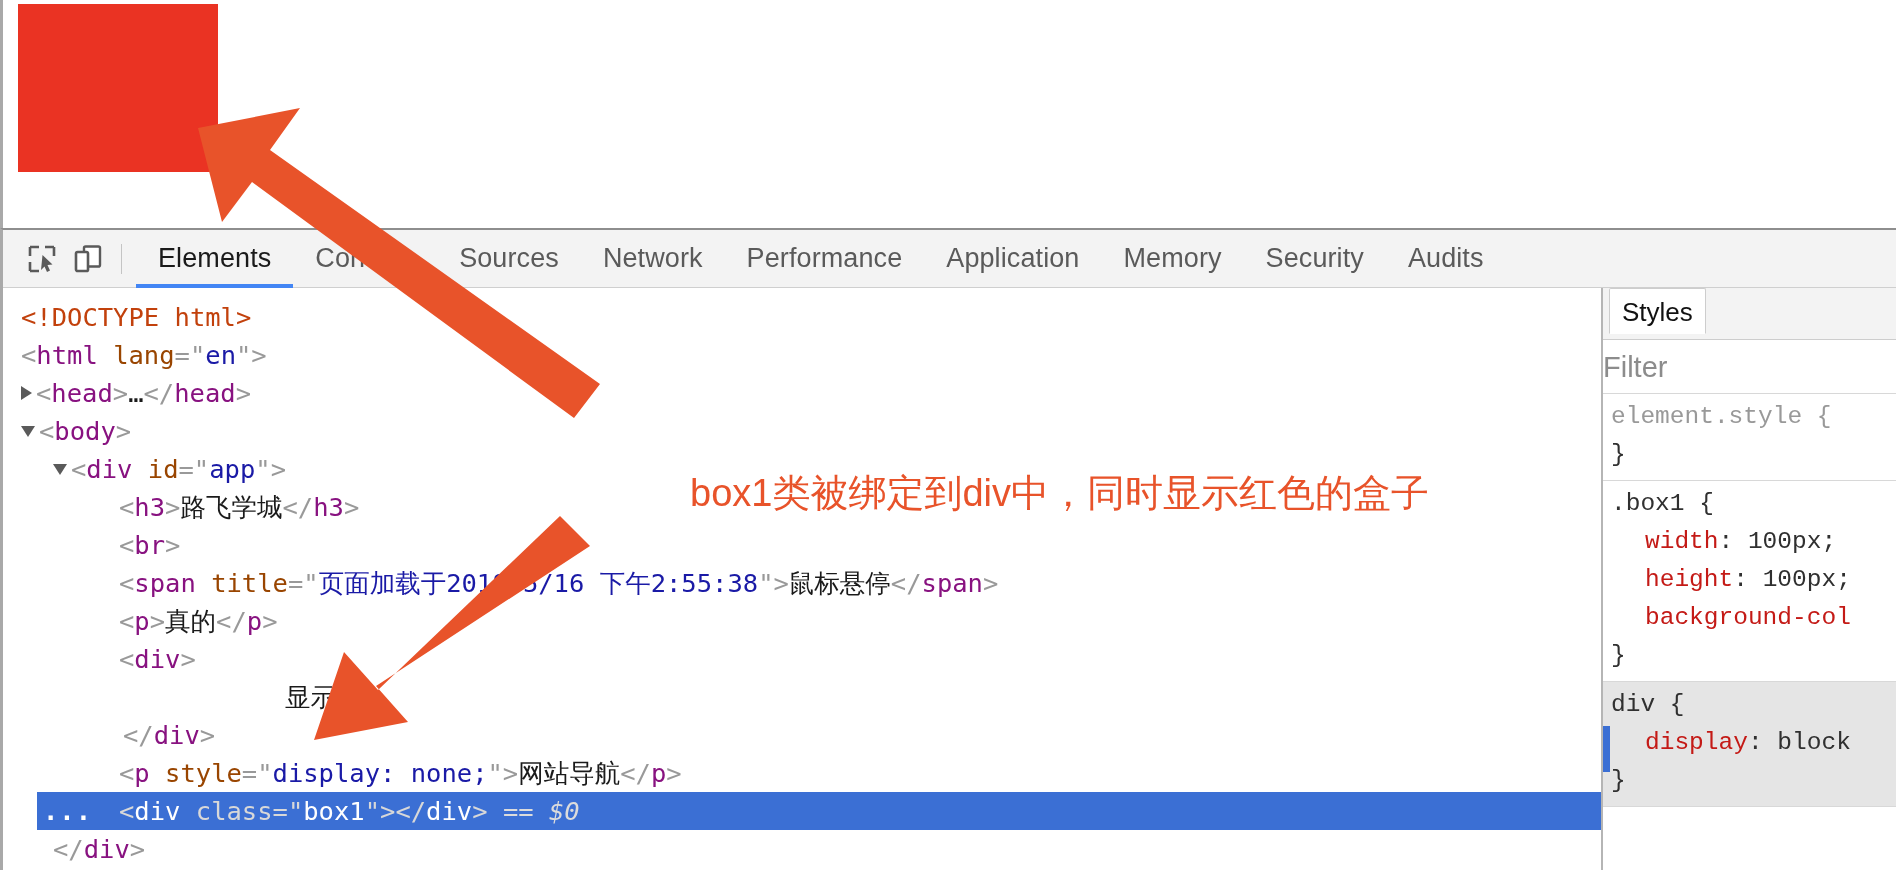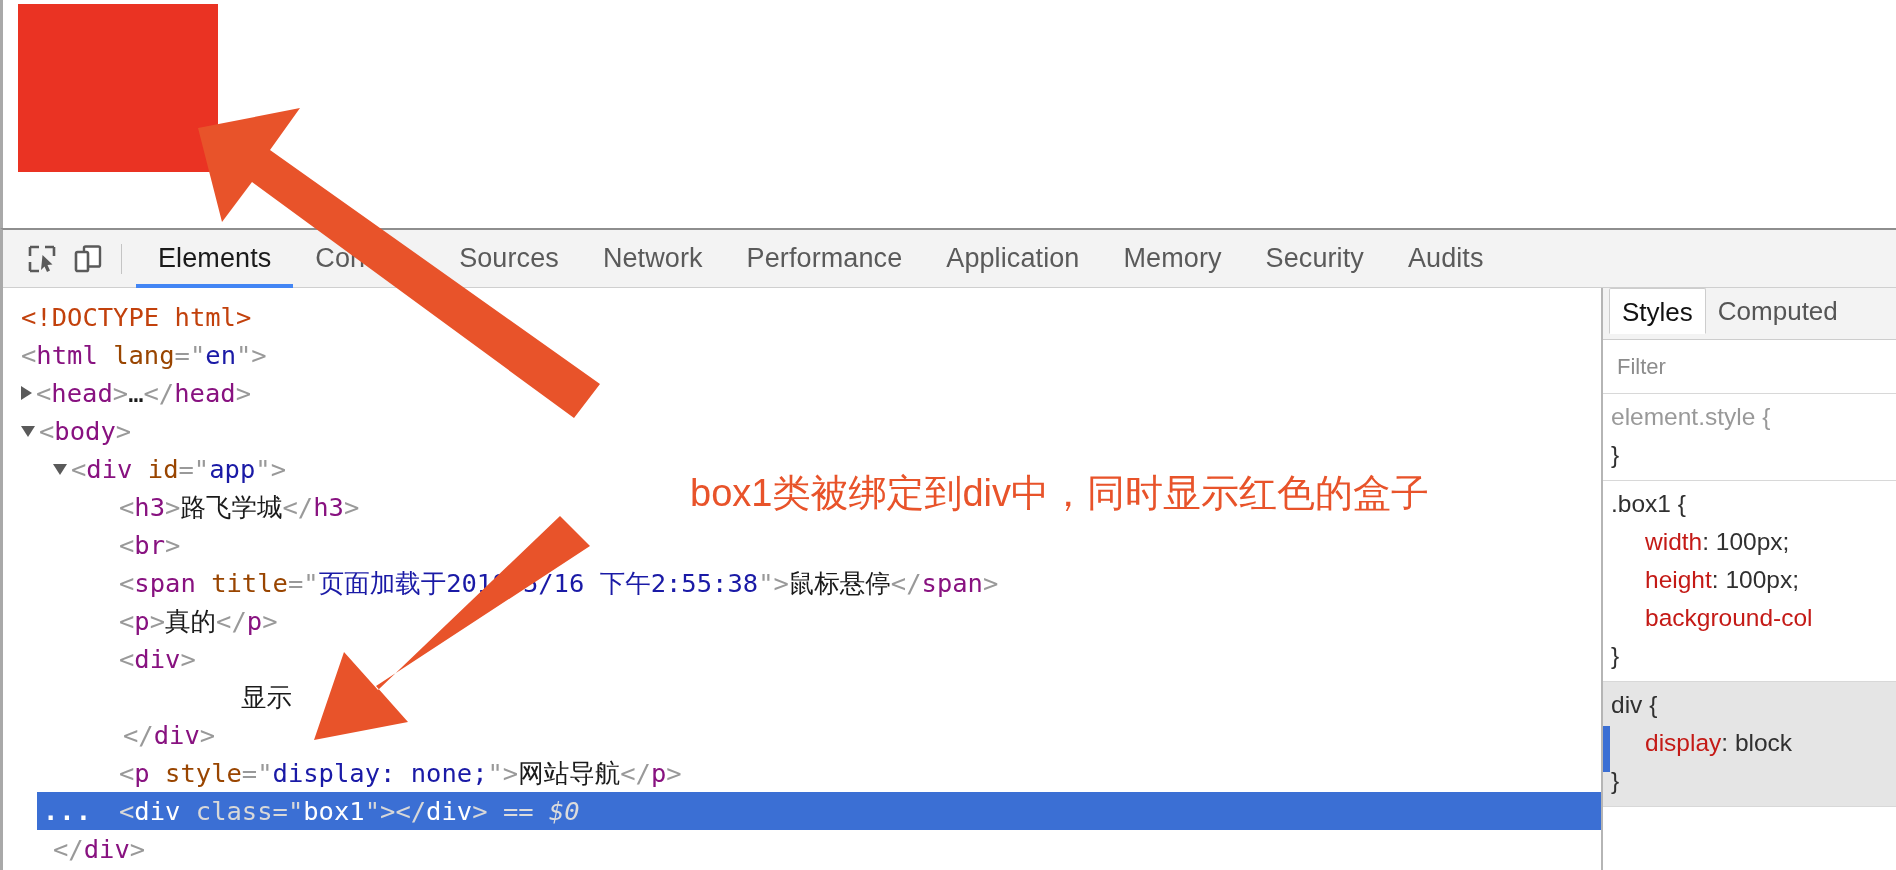--- a/index.html
+++ b/index.html
@@ -159,21 +159,21 @@
   .tag     { color: #881280; }
   .attr-name { color: #994500; }
   .attr-val  { color: #1a1aa6; }
   .text-node { color: #1a1a1a; }
   .dollar  { color: #a0a0a0; font-style: italic; }
 
   .ind1 { padding-left: 18px; }
   .ind2 { padding-left: 50px; }
   .ind3 { padding-left: 82px; margin-left: 34px; }
   .ind4 { padding-left: 120px; }
-  .ind5 { padding-left: 238px; }
+  .ind5 { padding-left: 238px; margin-left: 44px; }
 
   
   #styles-tabs {
     height: 52px;
     background: #f3f3f3;
     border-bottom: 1px solid #cdcdcd;
     display: flex;
     align-items: flex-start;
     padding-left: 6px;
   }
@@ -190,29 +190,29 @@
     background: #ffffff;
     color: #111;
     border: 1px solid #cdcdcd;
     border-bottom: 1px solid #ffffff;
     margin-bottom: -1px;
     border-radius: 2px 2px 0 0;
   }
   #filter-row {
     height: 54px;
     line-height: 54px;
-    padding-left: 14px;
-    font-size: 22px;
+    padding-left: 0;
+    font-size: 29px;
     color: #8c8c8c;
     border-bottom: 1px solid #d8d8d8;
     background: #ffffff;
     cursor: text;
   }
   .css-rule {
-    font-family: Liberation Sans, sans-serif;
+    font-family: Liberation Mono, monospace;
     font-size: 24.5px;
     line-height: 38px;
     padding: 4px 16px 6px 8px;
     border-bottom: 1px solid #d8d8d8;
     white-space: nowrap;
     overflow: hidden;
   }
   .css-rule.shaded { background: #e5e5e5; }
   .sel-gray  { color: #999999; }
   .sel-dark  { color: #303030; }
@@ -362,23 +362,20 @@
           <span class="punct">&lt;/</span><span class="tag">div</span><span class="punct">&gt;</span>
         </div>
 
       </div>
 
       <div id="styles-pane">
         <div id="styles-tabs">
           <div class="s-tab active">
             <span>Styles</span>
           </div>
-          <div class="s-tab">
-            <span>Computed</span>
-          </div>
         </div>
 
         <div id="filter-row">
           <span>Filter</span>
         </div>
 
         <div class="css-rule">
           <div class="sel-gray">element.style {</div>
           <div class="brace">}</div>
         </div>

